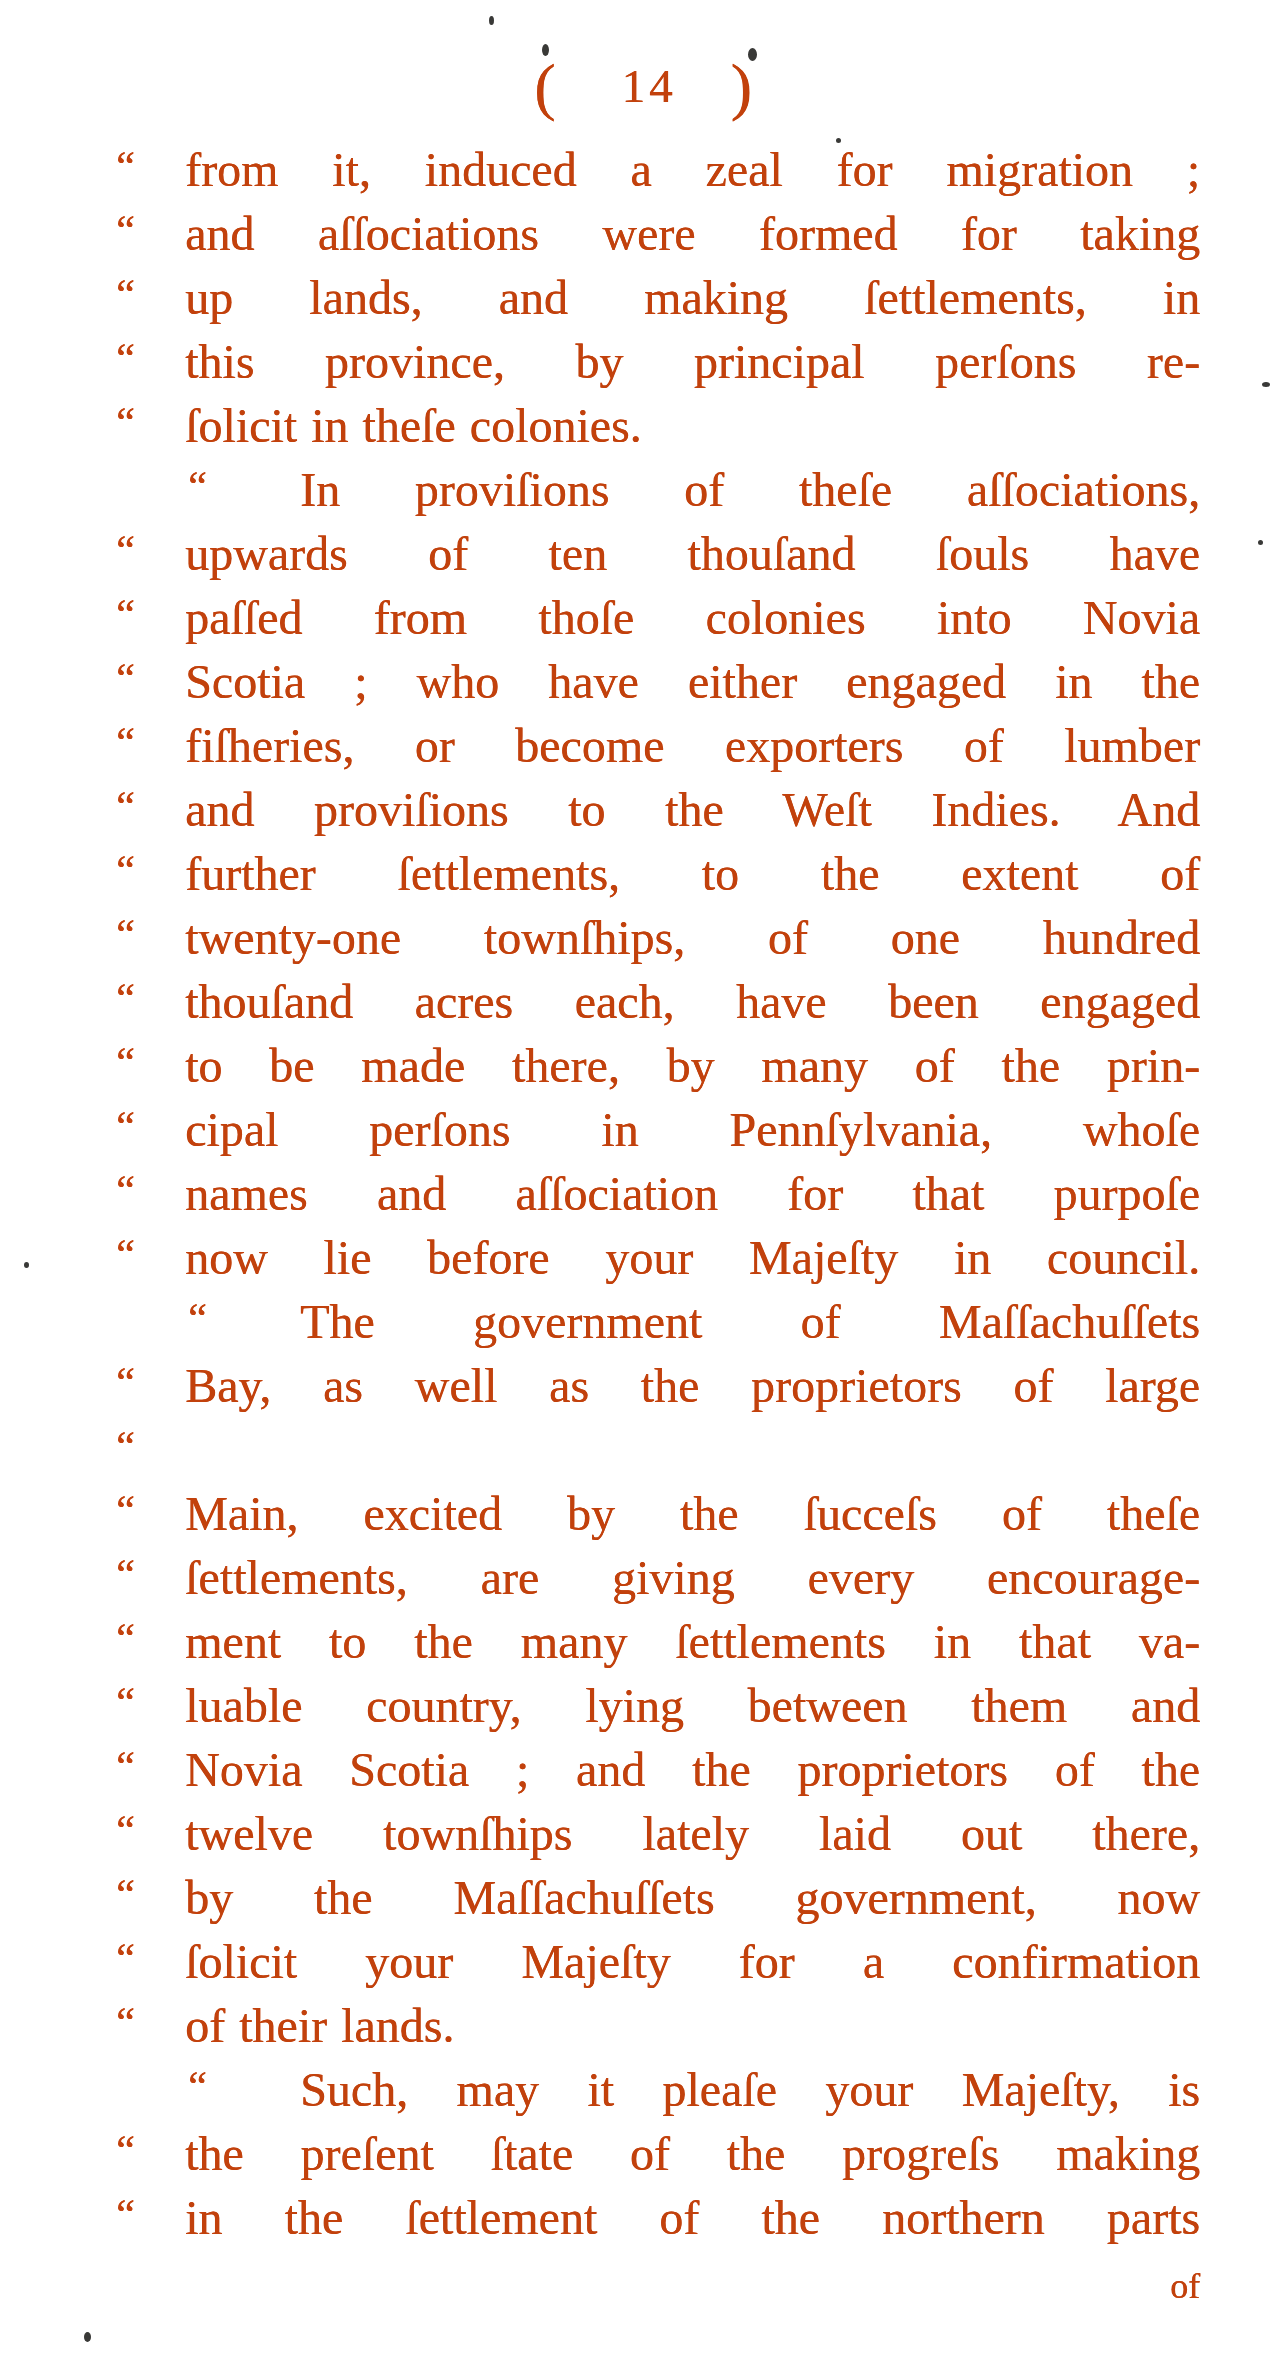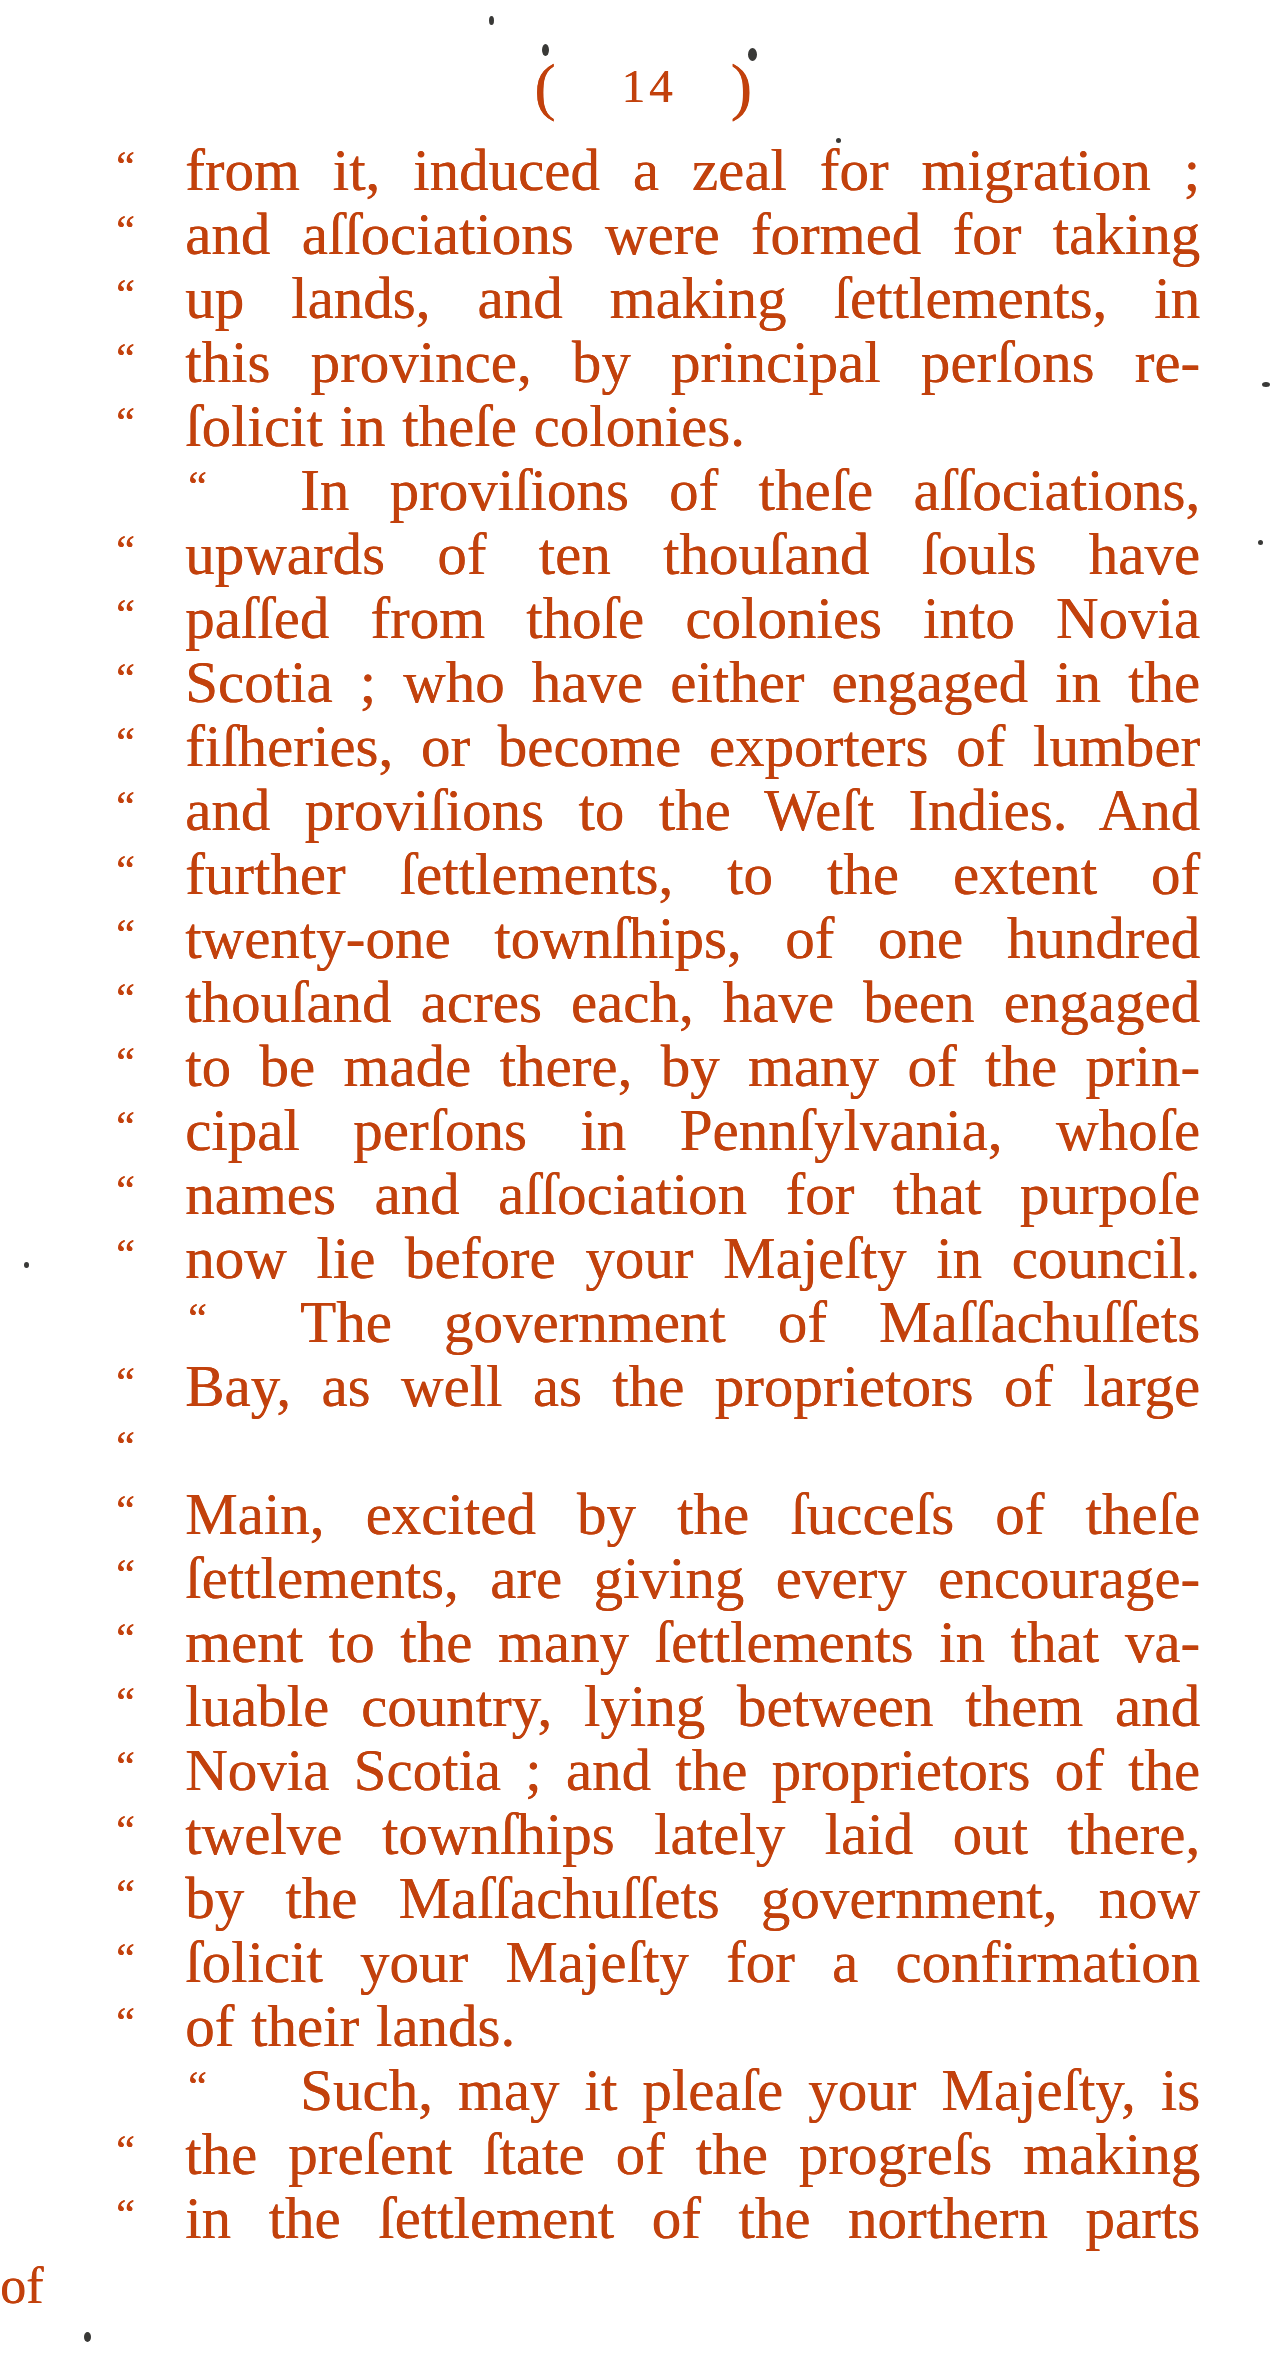--- a/index.html
+++ b/index.html
@@ -28,30 +28,30 @@
   .line{
     position:relative;height:64px;
     padding-left:185px;padding-right:86px;
   }
   .line .q{
     position:absolute;left:116px;top:7px;
     font-size:42px;line-height:1;letter-spacing:3px;
   }
   .line.open .q{left:188px;}
   .line .t{
-    display:block;font-size:59px;line-height:64px;
+    display:block;font-size:48px;line-height:64px;
     text-align:justify;text-align-last:justify;
     word-spacing:2px;
   }
   .line.open .t{text-indent:115px;}
   .line.short .t{text-align-last:left;}
   
   .catchword-row{
     position:absolute;top:2254px;left:0;right:86px;
-    text-align:left;font-size:52px;line-height:64px;
+    text-align:right;font-size:36px;line-height:64px;
   }
   
   .speck{
     position:absolute;background:#161614;border-radius:50%;
     opacity:.85;display:block;
   }
 </style>
 </head>
 <body>
 

